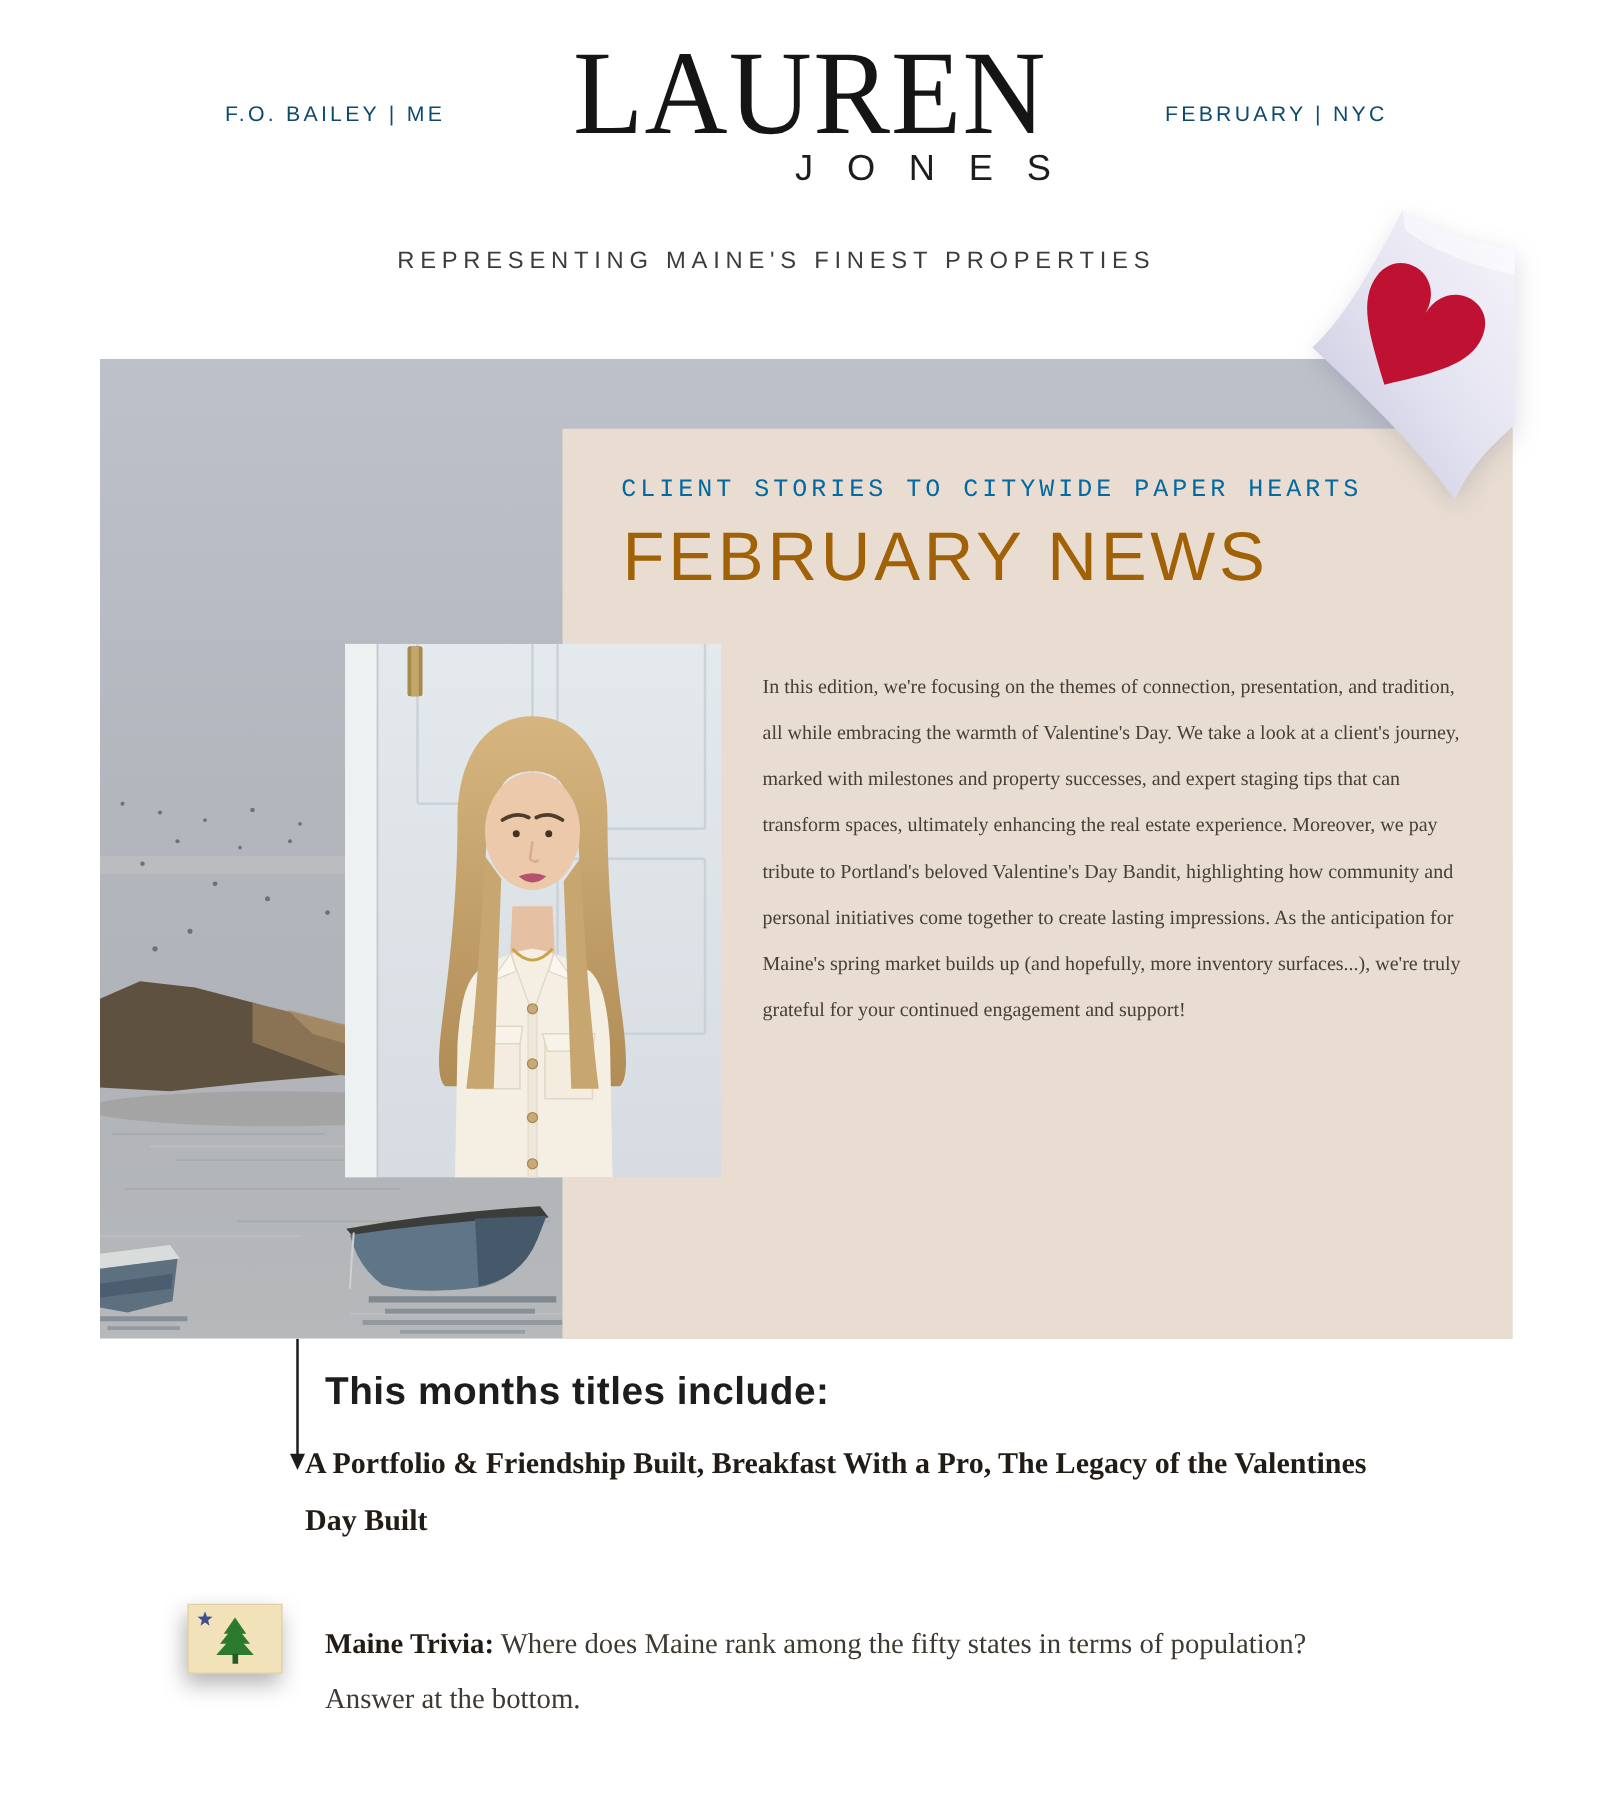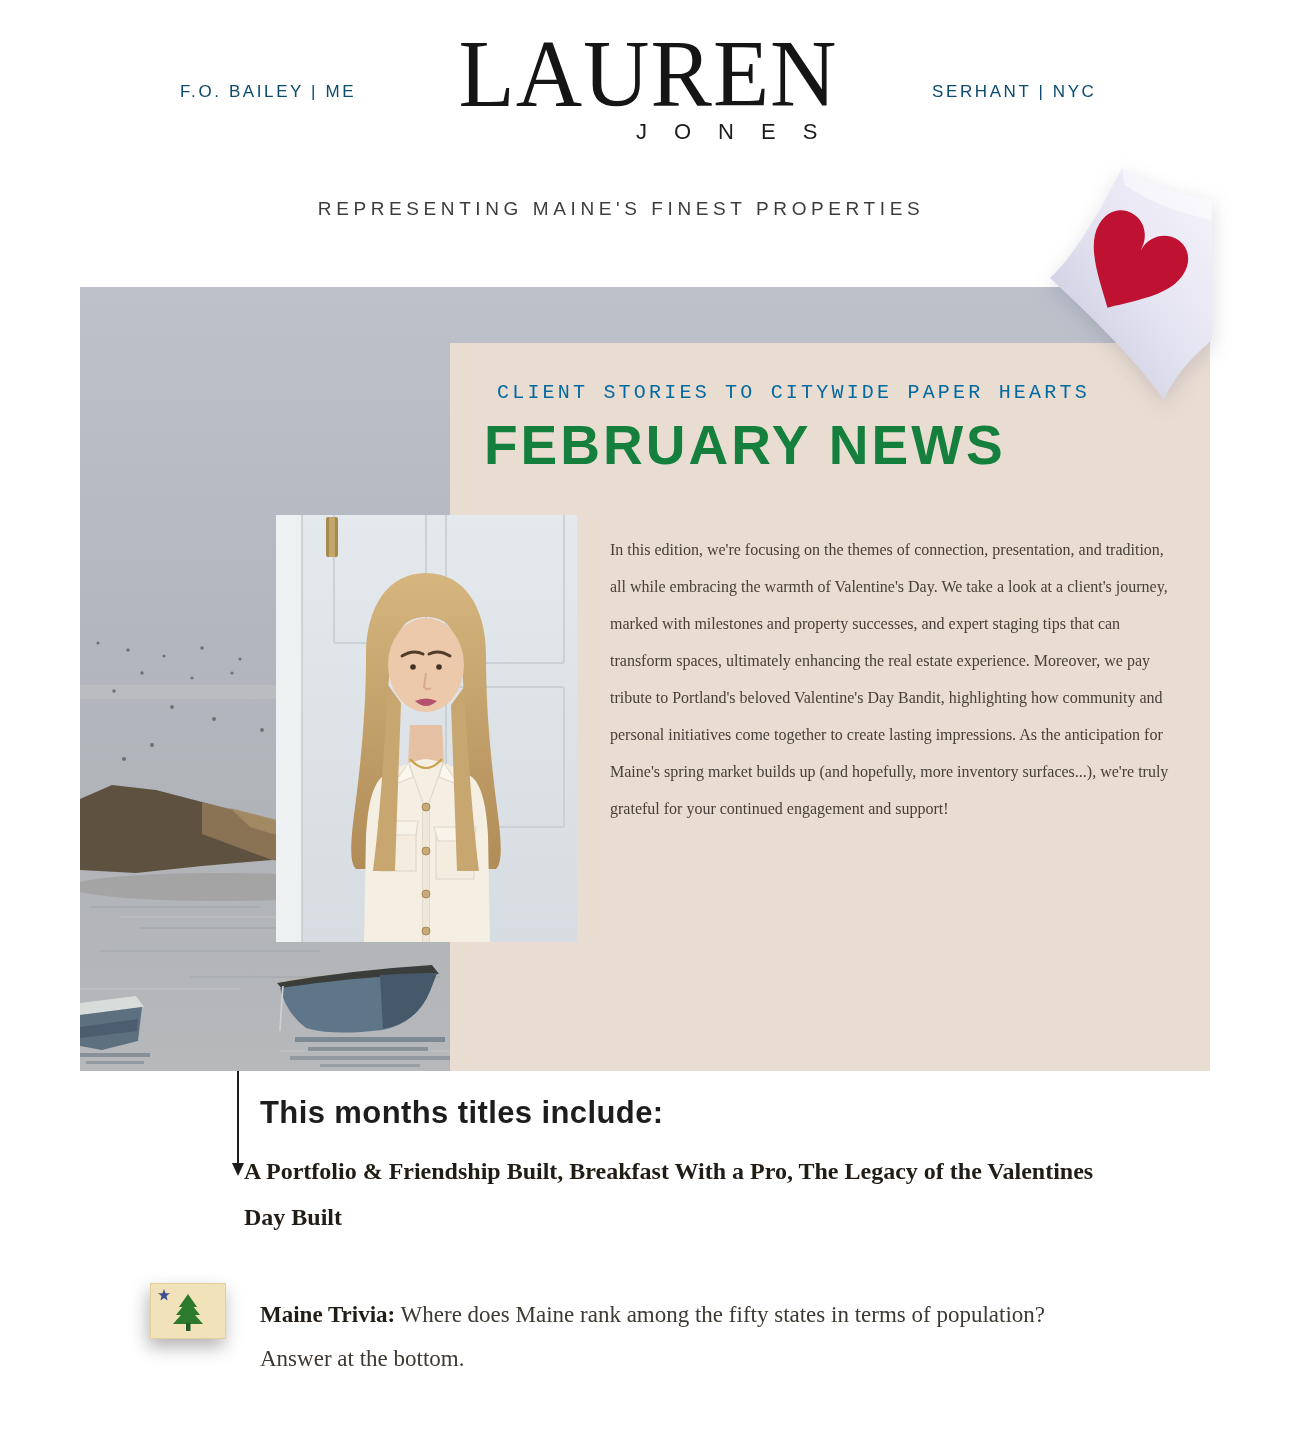--- a/index.html
+++ b/index.html
@@ -6,31 +6,31 @@
   .canvas{position:relative;width:1298px;height:1438px;background:#ffffff;overflow:hidden;
           font-family:"Liberation Sans",sans-serif;color:#222;}
 
   
   .brand{position:absolute;top:82px;font-size:17px;letter-spacing:2.6px;color:#0c4a6e;white-space:nowrap;}
   .brand-left{left:180px;}
   .brand-right{left:932px;}
   .logo-main{position:absolute;top:26px;left:448px;width:400px;text-align:center;
              font-family:"Liberation Serif",serif;font-weight:500;font-size:92px;line-height:1;
              color:#151515;letter-spacing:1px;transform:scaleY(1.04);transform-origin:top center;white-space:nowrap;}
-  .logo-sub{position:absolute;top:119px;left:636px;font-size:22px;letter-spacing:27px;color:#1d1d1d;white-space:nowrap;}
+  .logo-sub{position:absolute;top:119px;left:636px;font-size:29px;letter-spacing:27px;color:#1d1d1d;white-space:nowrap;}
   .tagline{position:absolute;top:198px;left:0;width:1242px;text-align:center;
            font-size:19px;letter-spacing:4.6px;color:#3c3c3c;white-space:nowrap;}
 
   
   .bg-photo{position:absolute;left:80px;top:287px;width:1130px;height:784px;}
   .bg-photo svg{display:block;width:100%;height:100%;}
   .beige-panel{position:absolute;left:450px;top:343px;width:760px;height:728px;background:var(--beige,#e9ddd1);}
   .kicker{position:absolute;left:47px;top:38px;font-size:20px;letter-spacing:3.2px;color:#0369a1;white-space:nowrap;font-family:Liberation Mono, monospace;}
-  .hero-title{position:absolute;left:34px;top:70px;font-size:55px;letter-spacing:3px;color:#15803d;
-              font-weight:700;white-space:nowrap;}
+  .hero-title{position:absolute;left:48px;top:70px;font-size:55px;letter-spacing:3px;color:#a16207;
+              font-weight:400;white-space:nowrap;}
   .intro{position:absolute;left:160px;top:172px;width:566px;font-family:"Liberation Serif",serif;
          font-size:16px;line-height:37px;color:#474039;}
   .portrait{position:absolute;left:276px;top:515px;width:301px;height:427px;}
   .portrait svg{display:block;width:100%;height:100%;}
   .heart-paper{position:absolute;left:1044px;top:160px;width:170px;height:250px;
                filter:drop-shadow(1px 6px 10px rgba(70,70,110,.18));}
   .heart-paper svg{display:block;width:100%;height:100%;}
 
   
   .arrow{position:absolute;left:228px;top:1071px;width:20px;height:106px;}
@@ -49,21 +49,21 @@
   .trivia-text b{color:#211c16;}
 </style>
 </head>
 <body>
 
 <div class="canvas">
 
   <div class="brand brand-left">F.O. BAILEY | ME</div>
   <div class="logo-main">LAUREN</div>
   <div class="logo-sub">JONES</div>
-  <div class="brand brand-right">SERHANT | NYC</div>
+  <div class="brand brand-right">FEBRUARY | NYC</div>
   <div class="tagline">REPRESENTING MAINE'S FINEST PROPERTIES</div>
 
   <div class="bg-photo">
     <svg viewBox="0 0 1130 784" preserveAspectRatio="none">
       <defs>
         <linearGradient id="waterg" x1="0" y1="0" x2="0" y2="1">
           <stop offset="0" stop-color="#bdc1ca"></stop>
           <stop offset="0.45" stop-color="#b3b6bd"></stop>
           <stop offset="0.7" stop-color="#b0b3b8"></stop>
           <stop offset="1" stop-color="#b6b8ba"></stop>

